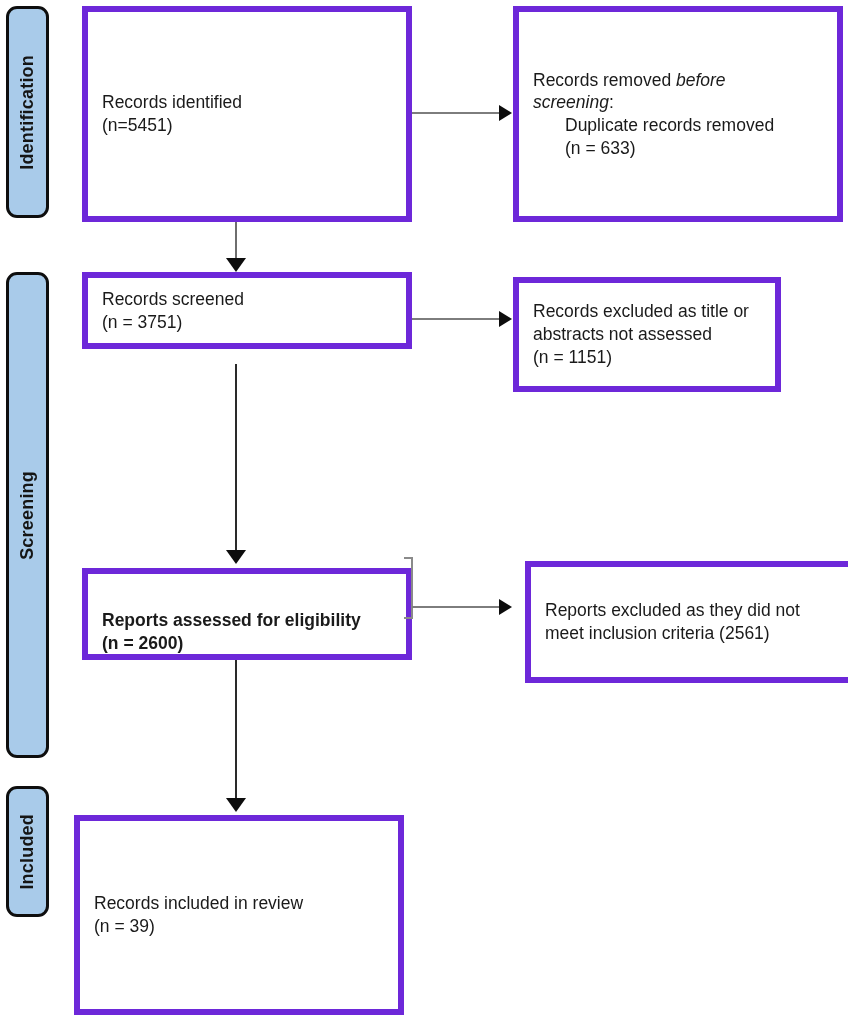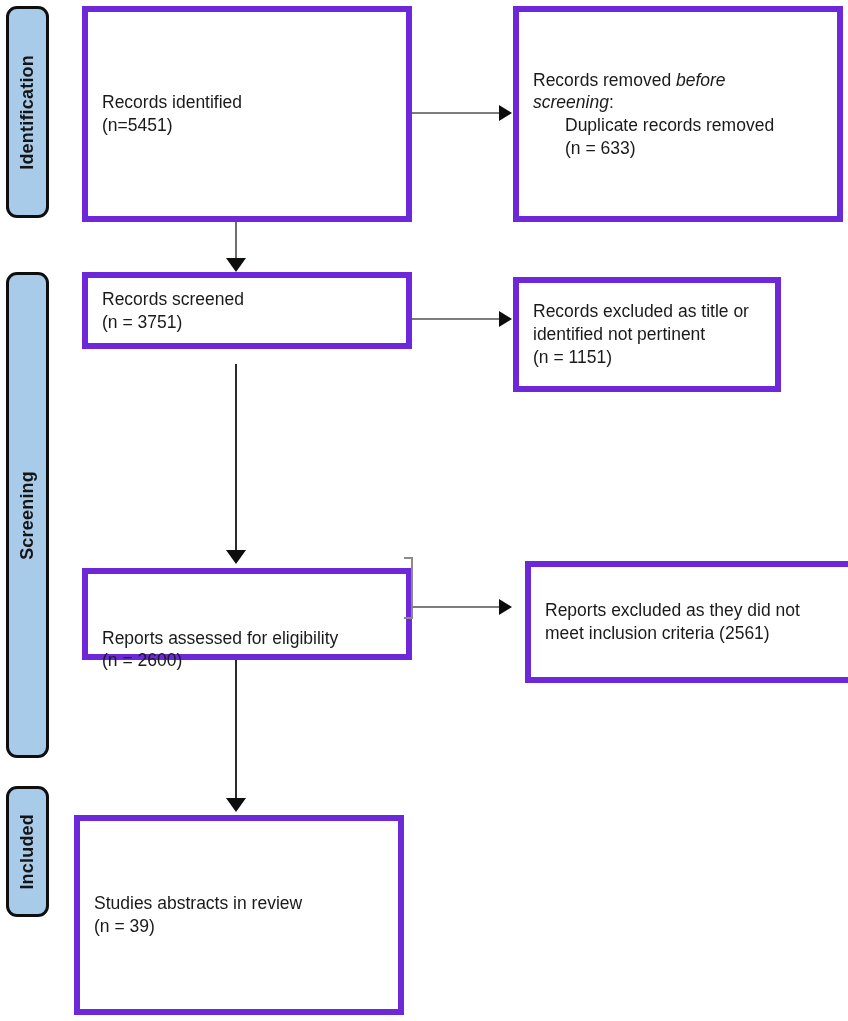--- a/index.html
+++ b/index.html
@@ -56,22 +56,23 @@
   }
   .flow-box .box-text .ital {
     font-style: italic;
   }
   .flow-box .box-text .indent {
     display: inline-block;
     width: 32px;
   }
   
   .flow-box.overflow-text {
-    align-items: flex-end;
+    align-items: center;
     overflow: visible;
+    font-weight: bold;
   }
   .flow-box.overflow-text .box-text {
     position: relative;
     top: 18px;
   }
 
   
   .conn-h {
     position: absolute;
     height: 2px;
@@ -139,21 +140,21 @@
   <div class="arrow-right" style="left:499px; top:105px;"></div>
 
   <div class="conn-v" style="left:235px; top:222px; height:42px;"></div>
   <div class="arrow-down" style="left:226px; top:258px;"></div>
 
   <div class="flow-box" style="left:82px; top:272px; width:330px; height:77px;">
     <div class="box-text"><span>Records screened</span><br><span>(n = 3751)</span></div>
   </div>
 
   <div class="flow-box" style="left:513px; top:277px; width:268px; height:115px;">
-    <div class="box-text"><span>Records excluded as title or</span><br><span>identified not pertinent</span><br><span>(n = 1151)</span></div>
+    <div class="box-text"><span>Records excluded as title or</span><br><span>abstracts not assessed</span><br><span>(n = 1151)</span></div>
   </div>
 
   <div class="conn-h" style="left:412px; top:318px; width:88px;"></div>
   <div class="arrow-right" style="left:499px; top:311px;"></div>
 
   <div class="conn-v dark" style="left:235px; top:364px; height:192px;"></div>
   <div class="arrow-down" style="left:226px; top:550px;"></div>
 
   <div class="flow-box overflow-text" style="left:82px; top:568px; width:330px; height:92px;">
     <div class="box-text"><span>Reports assessed for eligibility</span><br><span>(n = 2600)</span></div>
@@ -164,16 +165,16 @@
   </div>
 
   <div class="bracket" style="left:404px; top:557px; width:9px; height:62px;"></div>
   <div class="conn-h" style="left:412px; top:606px; width:88px;"></div>
   <div class="arrow-right" style="left:499px; top:599px;"></div>
 
   <div class="conn-v dark" style="left:235px; top:660px; height:145px;"></div>
   <div class="arrow-down" style="left:226px; top:798px;"></div>
 
   <div class="flow-box" style="left:74px; top:815px; width:330px; height:200px;">
-    <div class="box-text"><span>Studies abstracts in review</span><br><span>(n = 39)</span></div>
+    <div class="box-text"><span>Records included in review</span><br><span>(n = 39)</span></div>
   </div>
 
 </div>
 
 </body></html>

